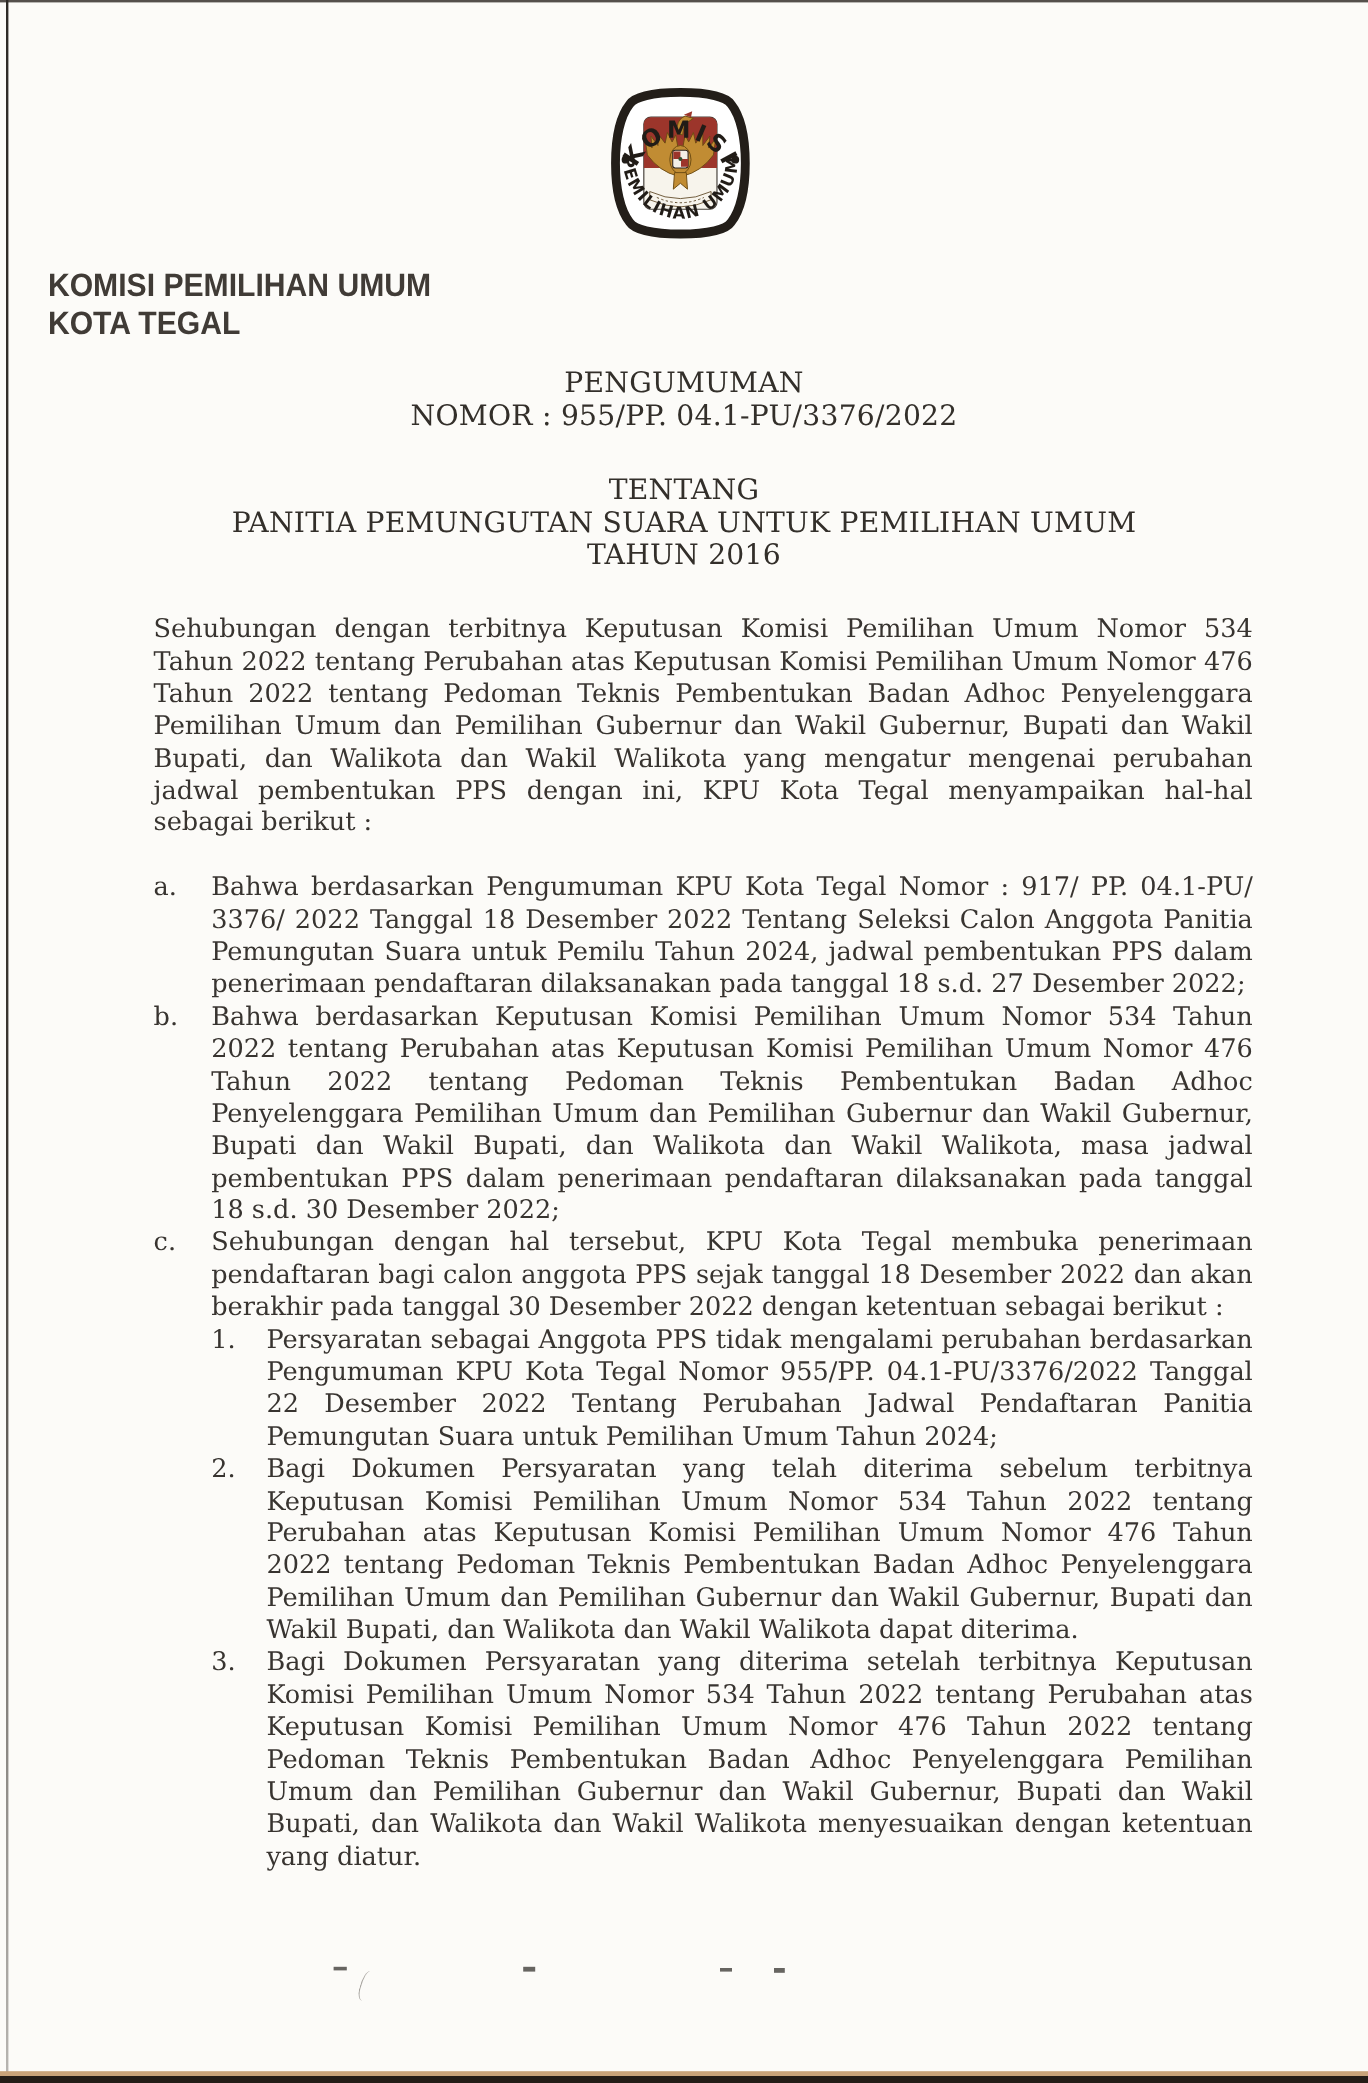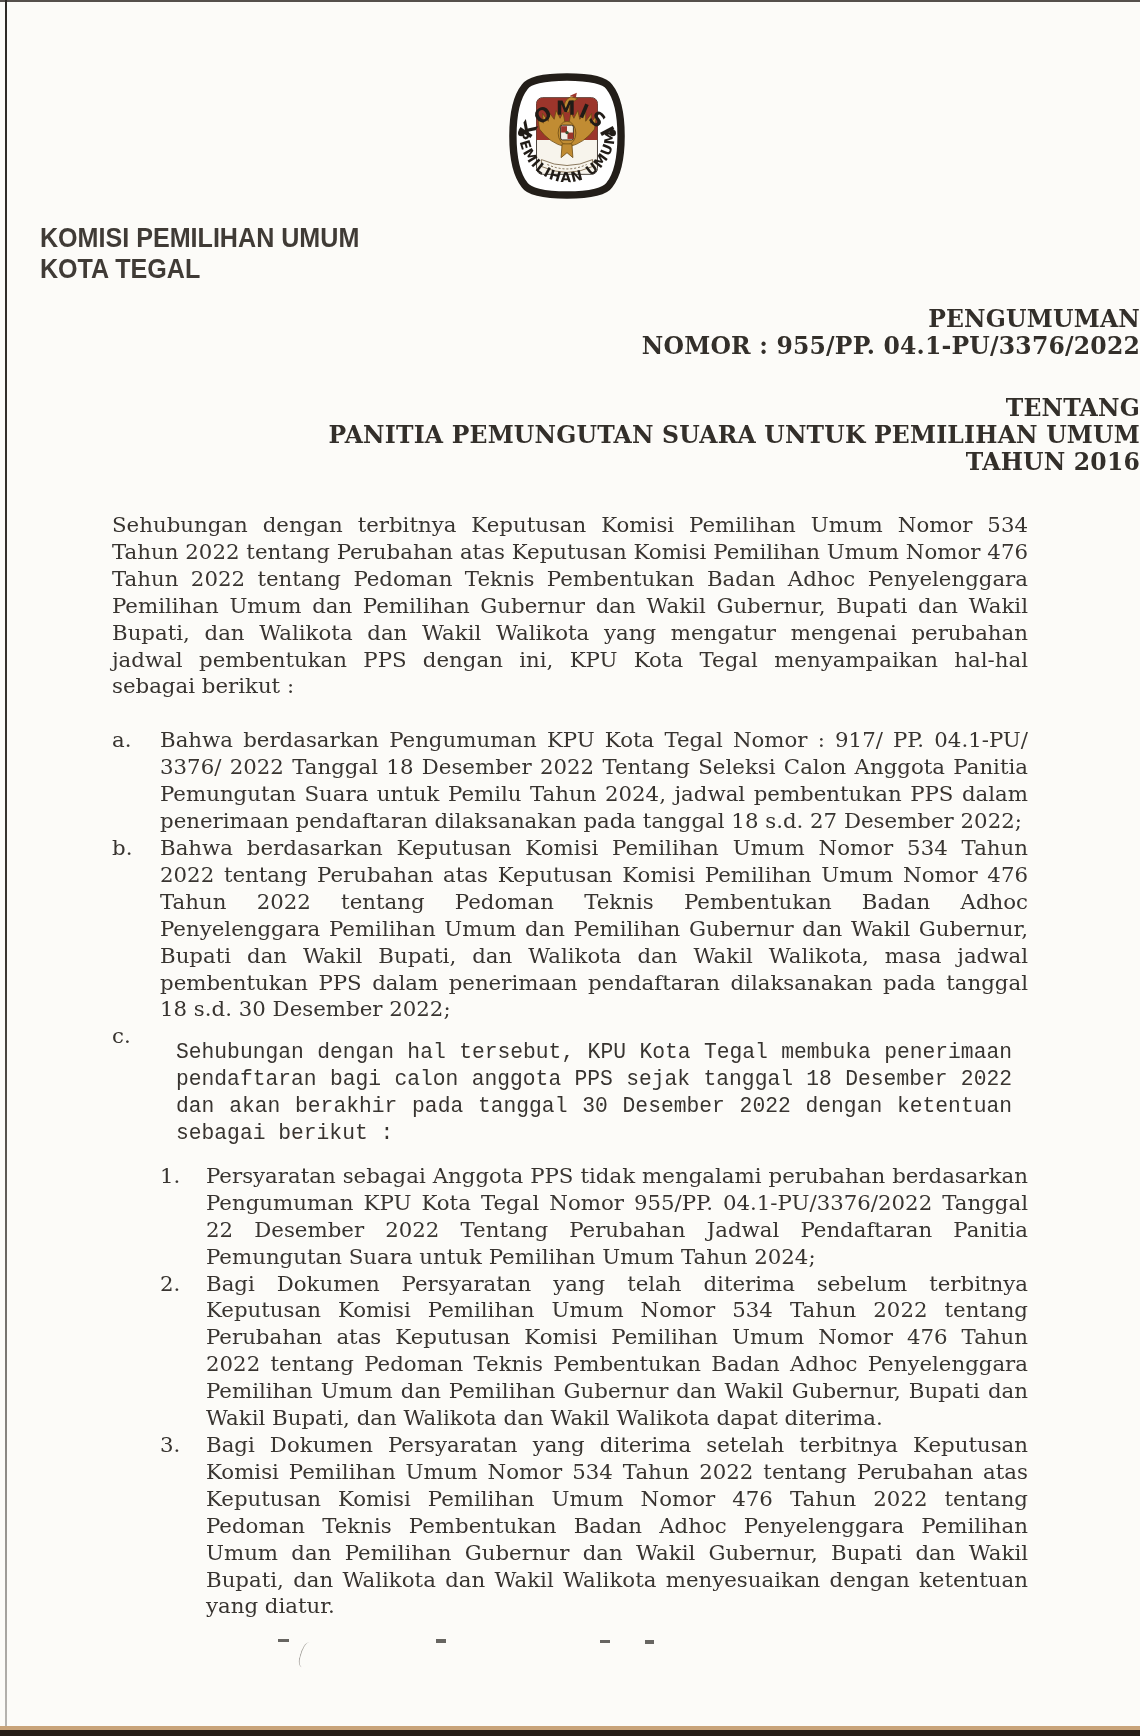--- a/index.html
+++ b/index.html
@@ -23,37 +23,37 @@
 
   
   .org {
     position:absolute; left:0; right:0; top:223px; 
     font-family:"Liberation Sans", sans-serif; font-weight:700;
     font-size:27px; line-height:31px; color:#403b36;
   }
   .org > div { transform:scaleX(.93); transform-origin:center; }
 
   .title-block {
-    position:absolute; left:0; right:0; text-align:right;
-    font-weight:700; font-size:23.5px; line-height:27px;
+    position:absolute; left:0; right:0; text-align:center;
+    font-weight:400; font-size:23.5px; line-height:27px;
     color:#332f2a; letter-spacing:.2px;
   }
   .tb1 { top:306px; }
   .tb2 { top:383px;margin-top:12px; }
 
   
   .content {
-    position:absolute; left:112px; width:916px; top:512px;
+    position:absolute; left:128px; width:916px; top:512px;
     font-size:21.3px; line-height:26.9px; text-align:justify; color:#383430;
   }
   .intro { margin:0 0 27px 0; }
   .row  { display:flex; align-items:flex-start; }
   .lab  { flex:0 0 48px; }
   .txt  { flex:1; text-align:justify; min-width:0; }
-  .ctext{ margin:16px;font-family:Liberation Mono, monospace; }
+  .ctext{ margin:0; }
   .nrow { display:flex; align-items:flex-start; }
   .nlab { flex:0 0 46px; }
   .ntxt { flex:1; text-align:justify; min-width:0; }
 </style>
 </head>
 <body>
 
 <div class="page">
 
   <div class="edge-top"></div>

